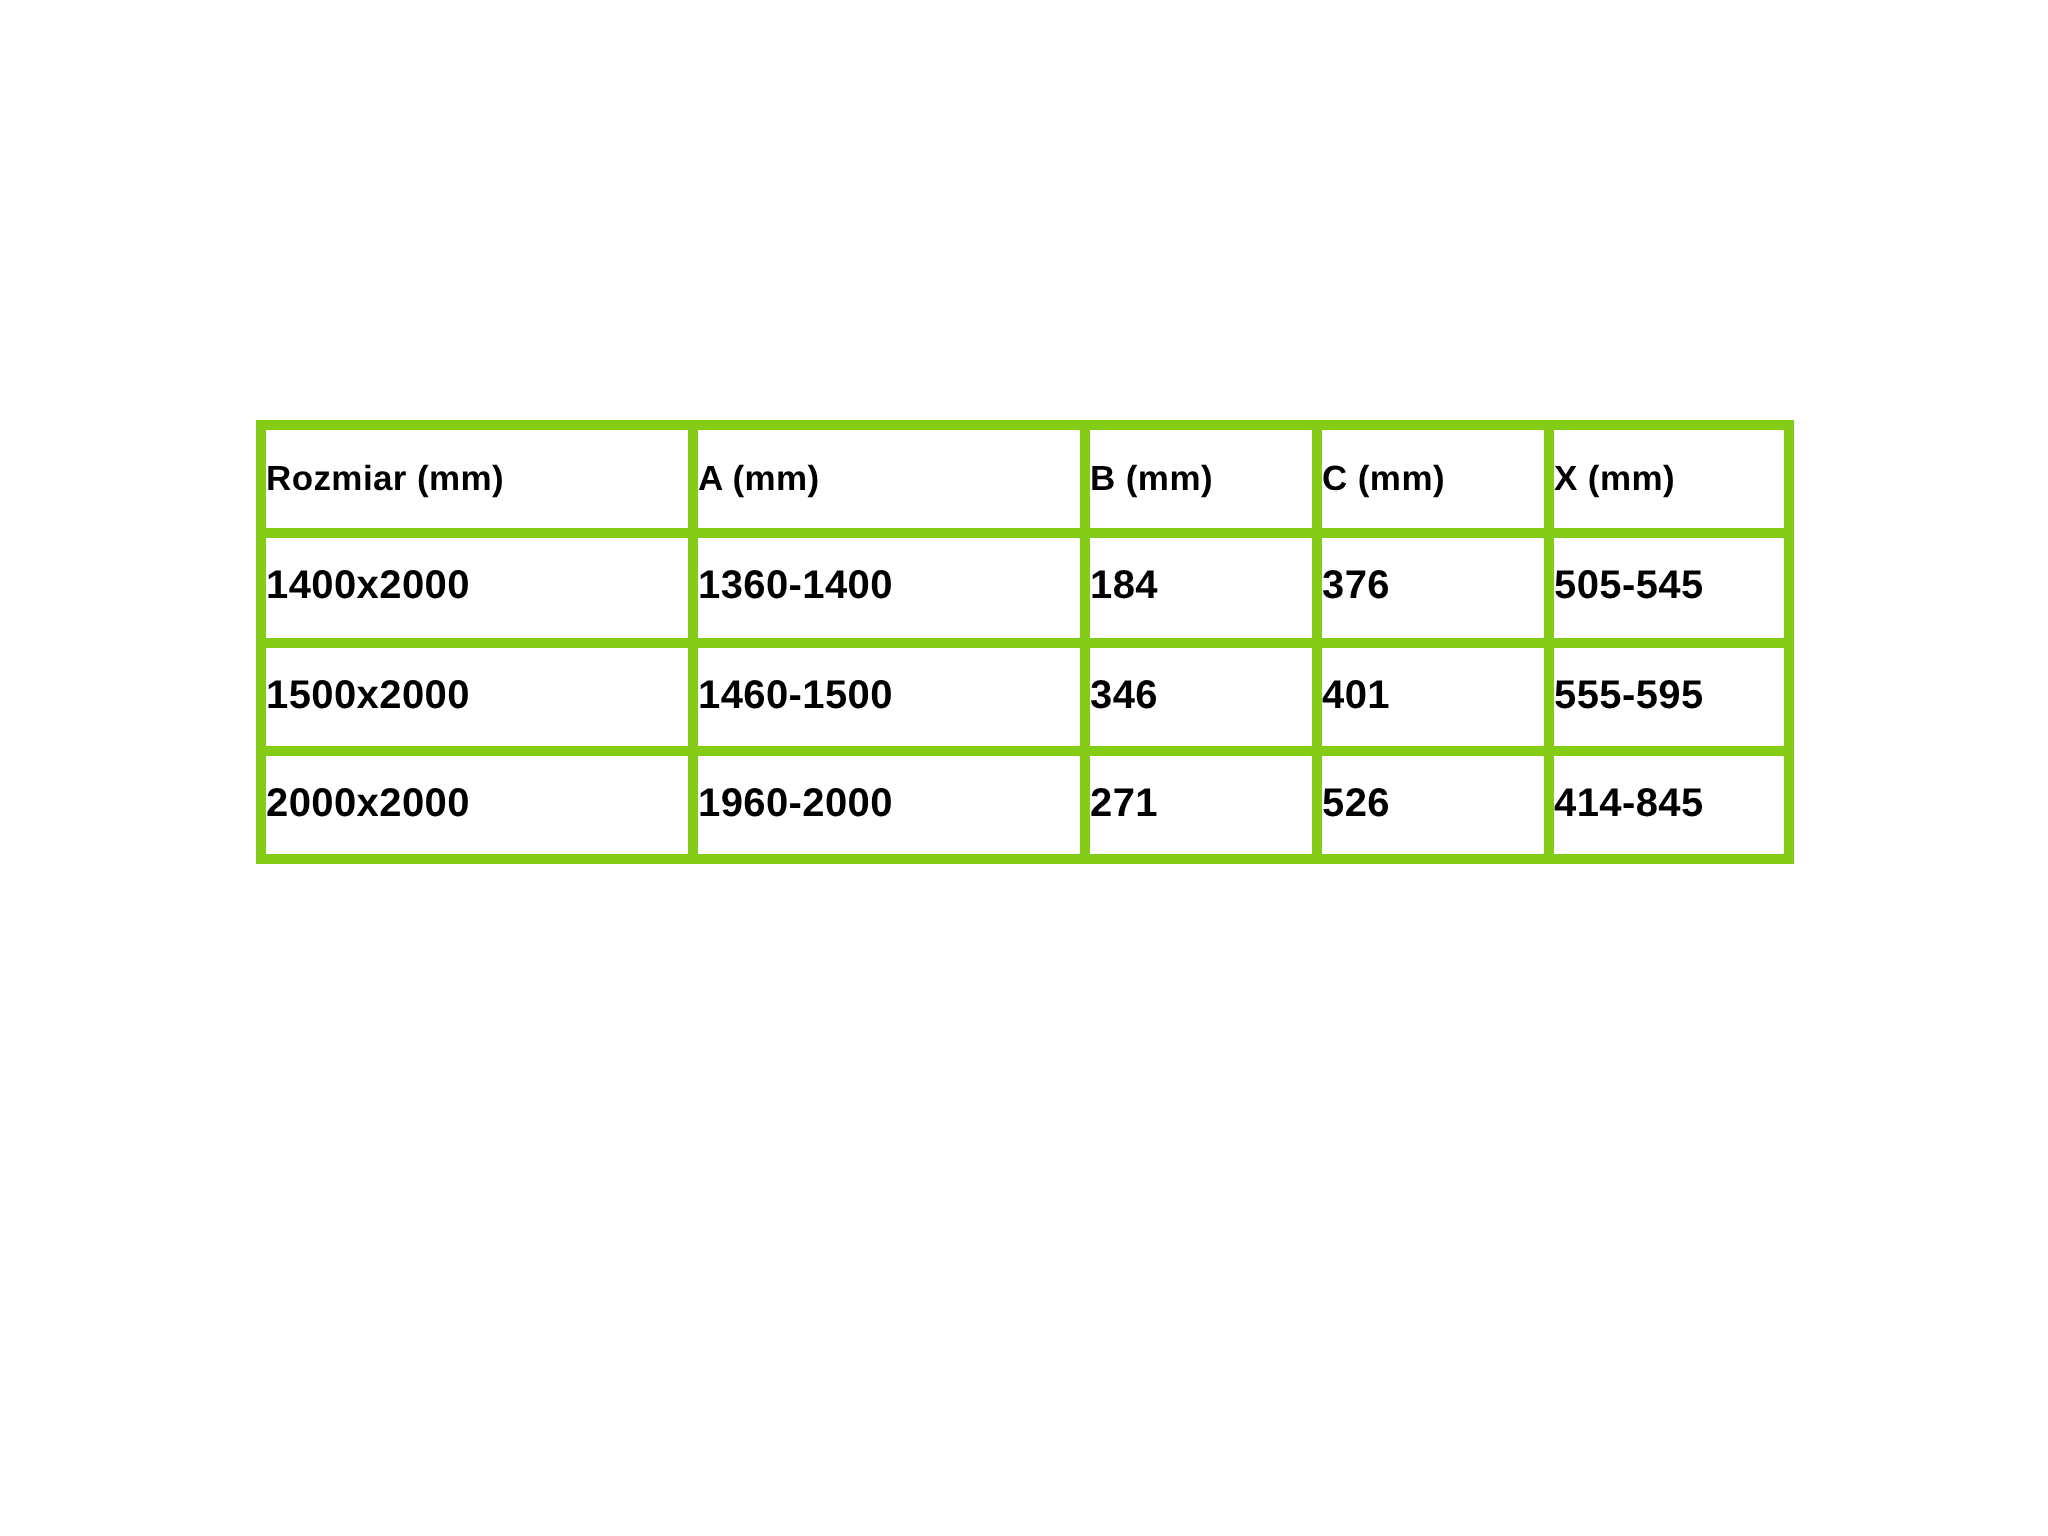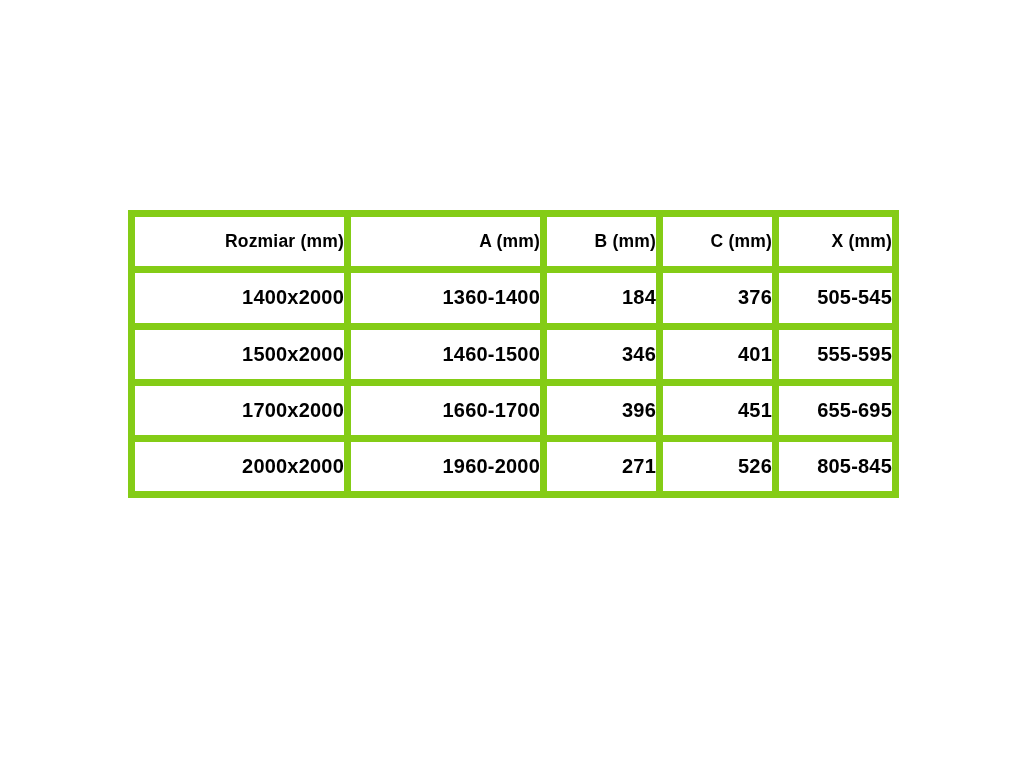--- a/index.html
+++ b/index.html
@@ -21,22 +21,22 @@
     top: 210px;
     width: 764px;
   }
   table.spec-table {
     border-collapse: collapse;
     width: 764px;
     table-layout: fixed;
   }
   table.spec-table td,
   table.spec-table th {
-    border: 7px solid #84cc16;
-    text-align: right;
+    border: 5px solid #84cc16;
+    text-align: left;
     vertical-align: middle;
     font-weight: bold;
     color: #000000;
     padding: 0;
     height: 49.3px;
     white-space: nowrap;
   }
   table.spec-table th {
     font-size: 17.5px;
     letter-spacing: 0.2px;
@@ -82,28 +82,21 @@
         <td>505-545</td>
       </tr>
       <tr>
         <td>1500x2000</td>
         <td>1460-1500</td>
         <td>346</td>
         <td>401</td>
         <td>555-595</td>
       </tr>
       <tr>
-        <td>1700x2000</td>
-        <td>1660-1700</td>
-        <td>396</td>
-        <td>451</td>
-        <td>655-695</td>
-      </tr>
-      <tr>
         <td>2000x2000</td>
         <td>1960-2000</td>
         <td>271</td>
         <td>526</td>
-        <td>805-845</td>
+        <td>414-845</td>
       </tr>
     </tbody>
   </table>
 </div>
 
 </body></html>

